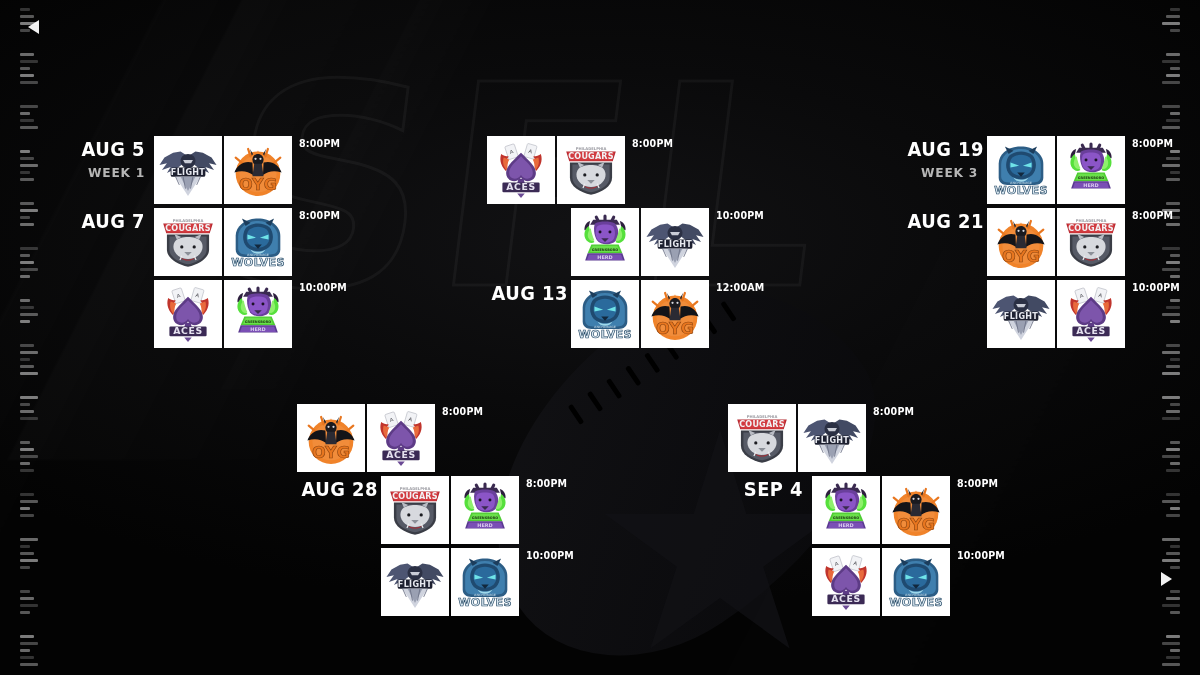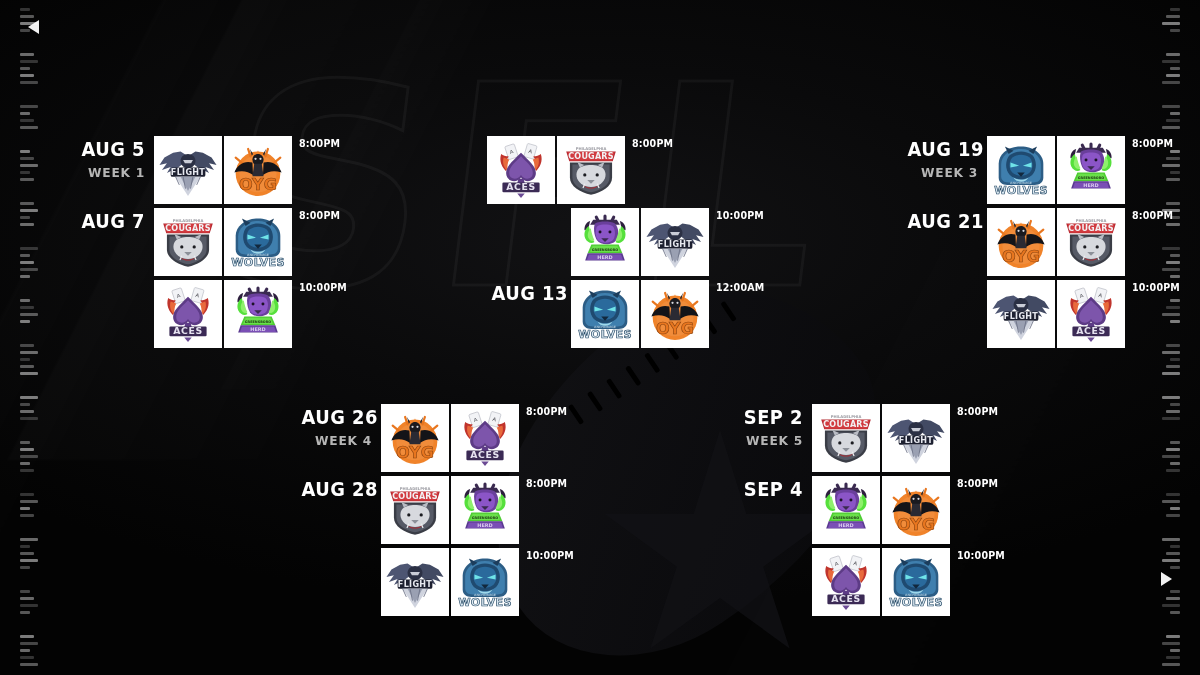--- a/index.html
+++ b/index.html
@@ -530,24 +530,20 @@
                 </svg>
               </div>
               <div class="time">10:00PM</div>
             </div>
           </div>
         </div>
       </div>
       <div class="week" style="left: 297px; top: 404px;">
         <div style="display: flex; flex-direction: column; gap: 2px;">
           <div class="day-slot">
-            <div class="week-labels">
-              <div class="day-label">AUG 26</div>
-              <div class="week-label">WEEK 4</div>
-            </div>
             <div class="game-row">
               <div class="logo-box">
                 <svg class="logo" viewBox="0 0 100 100">
                   <use href="#sym-dragon"></use>
                 </svg>
               </div>
               <div class="logo-box">
                 <svg class="logo" viewBox="0 0 100 100">
                   <use href="#sym-ace"></use>
                 </svg>
@@ -587,24 +583,20 @@
                 </svg>
               </div>
               <div class="time">10:00PM</div>
             </div>
           </div>
         </div>
       </div>
       <div class="week" style="left: 728px; top: 404px;">
         <div style="display: flex; flex-direction: column; gap: 2px;">
           <div class="day-slot">
-            <div class="week-labels">
-              <div class="day-label">SEP 2</div>
-              <div class="week-label">WEEK 5</div>
-            </div>
             <div class="game-row">
               <div class="logo-box">
                 <svg class="logo" viewBox="0 0 100 100">
                   <use href="#sym-cougar"></use>
                 </svg>
               </div>
               <div class="logo-box">
                 <svg class="logo" viewBox="0 0 100 100">
                   <use href="#sym-eagle"></use>
                 </svg>

